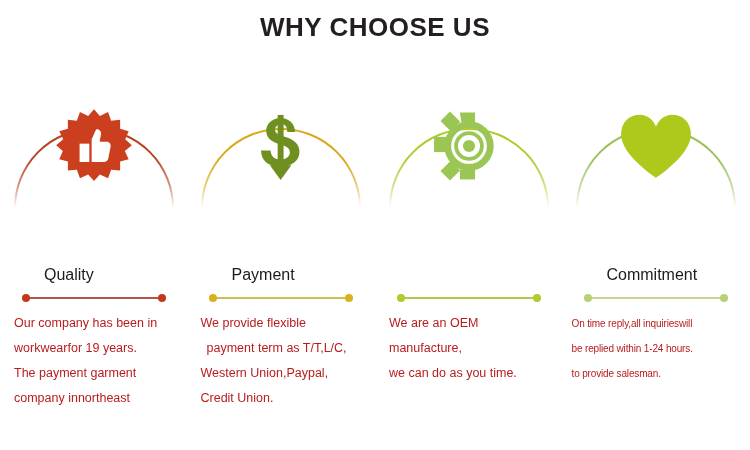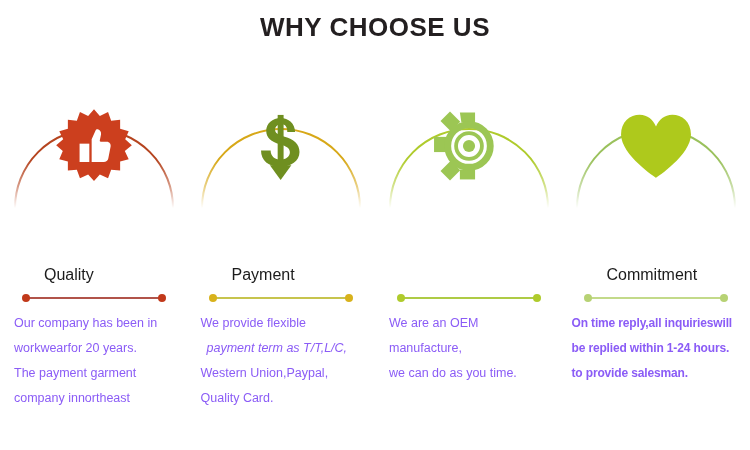--- a/index.html
+++ b/index.html
@@ -126,33 +126,33 @@
   .body-text {
     position: absolute;
     top: 253px;
     left: 0;
     width: 187.5px;
     padding: 0 4px;
     box-sizing: border-box;
     font-family: "Liberation Sans", sans-serif;
     font-size: 12.5px;
     line-height: 25px;
-    color: #8b5cf6;
+    color: #b91c1c;
   }
   .body-text .tline {
     display: block;
     white-space: nowrap;
   }
   
   .col-1 .body-text { padding-left: 14px; }
   .col-2 .body-text { padding-left: 13px; }
   .col-3 .body-text { padding-left: 14px; }
-  .col-4 .body-text { padding-left: 9px; font-size: 12px; font-weight: bold; }
+  .col-4 .body-text { padding-left: 9px; font-size: 10px; }
   .col-4 .body-text .tline { letter-spacing: -0.15px; }
-  .col-2 .body-text .tline.indent { padding-left: 6px; font-style: italic; }
+  .col-2 .body-text .tline.indent { padding-left: 6px; }
 </style>
 </head>
 <body>
 
 <div id="page">
 
   <div class="page-title">WHY CHOOSE US</div>
 
   <div class="columns">
 
@@ -184,21 +184,21 @@
 
       <div class="heading">Quality</div>
       <div class="rule">
         <div class="bar" style="background:#B1544A"></div>
         <div class="dot left" style="background:#C1391A"></div>
         <div class="dot right" style="background:#C1391A"></div>
       </div>
 
       <div class="body-text">
         <span class="tline">Our company has been in</span>
-        <span class="tline">workwearfor 20 years.</span>
+        <span class="tline">workwearfor 19 years.</span>
         <span class="tline">The payment garment</span>
         <span class="tline">company innortheast</span>
       </div>
     </div>
 
     <div class="column col-2">
       <div class="arc-wrap">
         <svg class="arc-svg" viewBox="0 0 170 180">
           <defs>
             <linearGradient id="g2" x1="0" y1="1" x2="0" y2="0">
@@ -225,21 +225,21 @@
       <div class="rule">
         <div class="bar" style="background:#C7C44E"></div>
         <div class="dot left" style="background:#D8B21C"></div>
         <div class="dot right" style="background:#D8B21C"></div>
       </div>
 
       <div class="body-text">
         <span class="tline">We provide flexible</span>
         <span class="tline indent">payment term as T/T,L/C,</span>
         <span class="tline">Western Union,Paypal,</span>
-        <span class="tline">Quality Card.</span>
+        <span class="tline">Credit Union.</span>
       </div>
     </div>
 
     <div class="column col-3">
       <div class="arc-wrap">
         <svg class="arc-svg" viewBox="0 0 170 180">
           <defs>
             <linearGradient id="g3" x1="0" y1="1" x2="0" y2="0">
               <stop offset="0" stop-color="#AFCB2C" stop-opacity="0"></stop>
               <stop offset="0.28" stop-color="#AFCB2C" stop-opacity="0.55"></stop>

